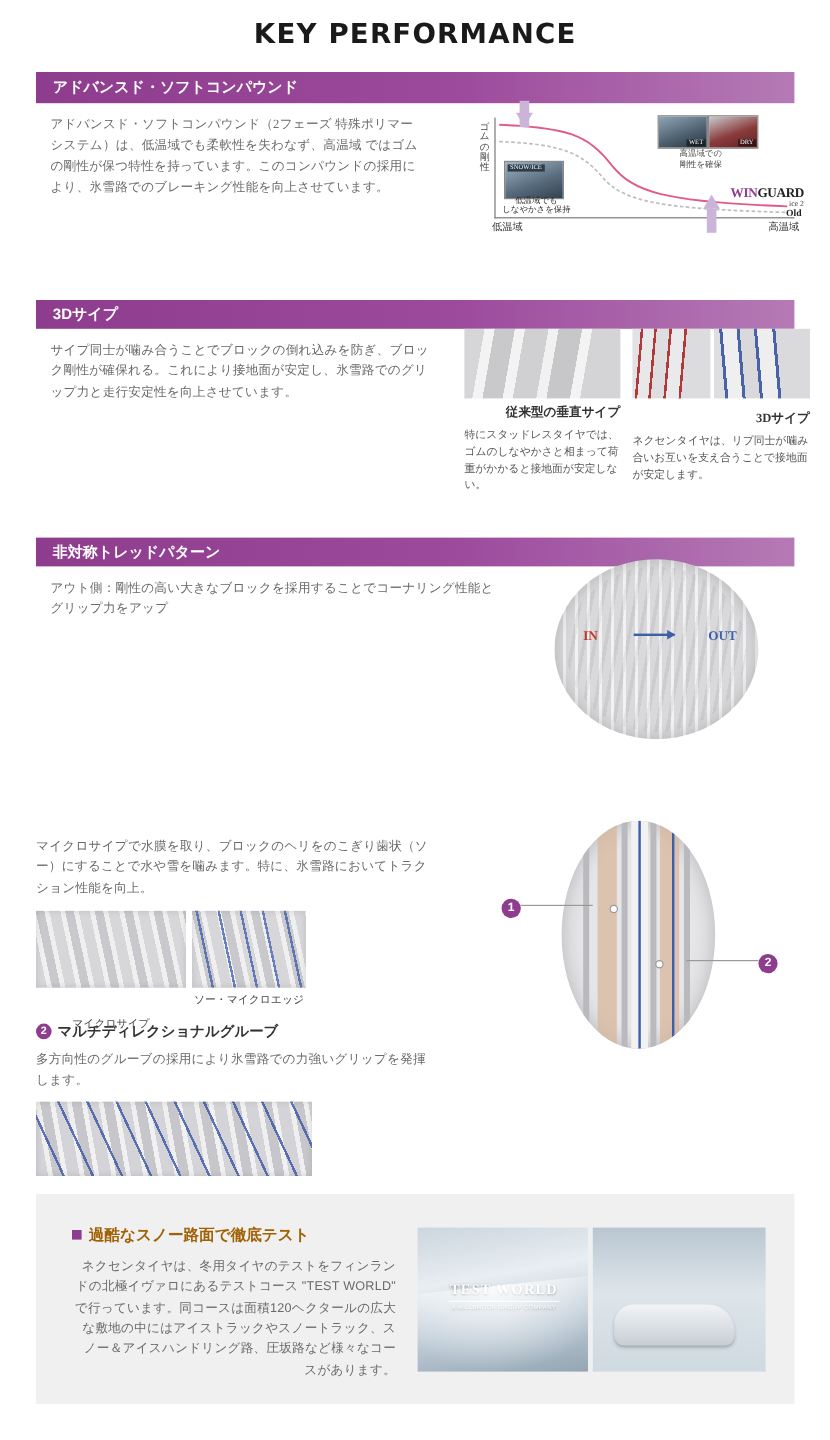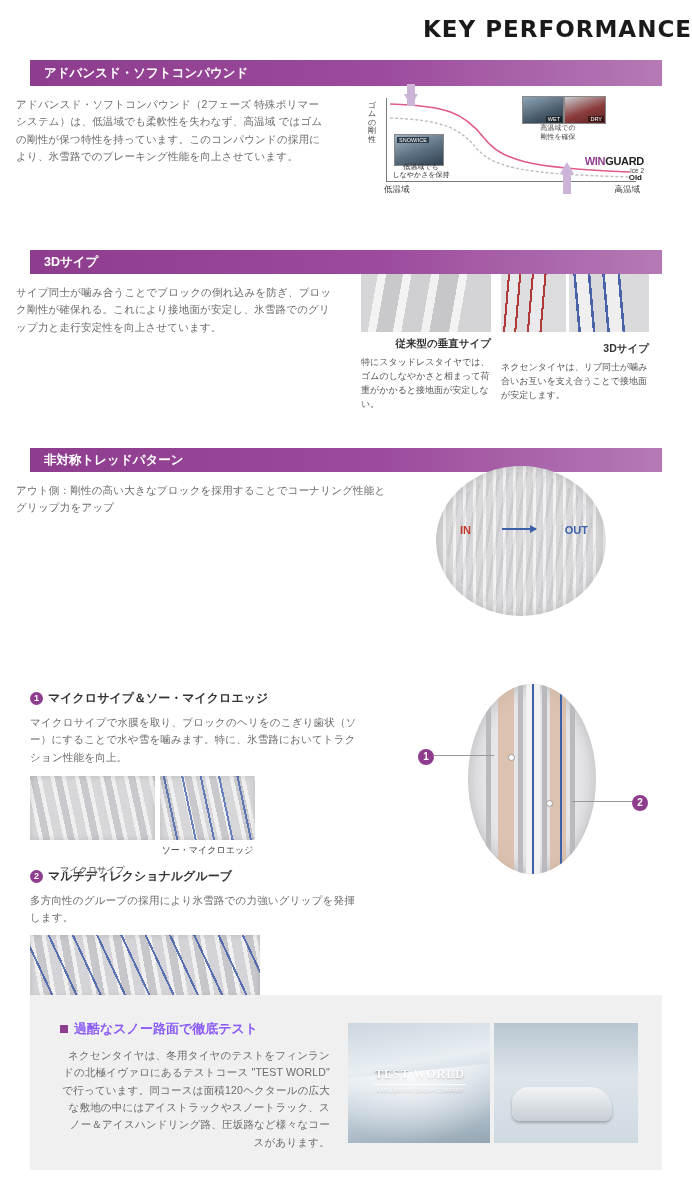--- a/index.html
+++ b/index.html
@@ -8,21 +8,21 @@
     background:#ffffff;
     font-family:"Liberation Sans", sans-serif;
     color:#333;
     overflow:hidden;
     position:relative;
   }
   .page{position:relative;width:692px;height:1200px;box-sizing:border-box;}
 
   
   .main-title{
-    text-align:right;
+    text-align:center;
     font-size:23px;
     font-weight:bold;
     letter-spacing:1px;
     color:#1a1a1a;
     font-family:"DejaVu Sans", sans-serif;
   }
   #key-performance-title{padding-top:16px;}
   #pattern-design-title{padding-top:8px;}
 
   
@@ -41,35 +41,35 @@
   .bar.thin{height:24px;line-height:24px;}
 
   .body-text{
     font-size:10.5px;
     line-height:1.65;
     color:#6a6a6a;
     letter-spacing:0.2px;
   }
 
   
-  .blk{position:relative;margin:0 16px;}
+  .blk{position:relative;margin:0 42px;font-family:Liberation Serif, serif;}
   #advanced-compound-body{
     position:absolute;left:0;top:10px;width:310px;
   }
   #compound-graph{
     position:absolute;left:330px;top:4px;width:300px;height:110px;
   }
 
   
   .graph-box{position:relative;width:300px;height:110px;}
   .axis-x{position:absolute;left:40px;bottom:18px;width:250px;height:1px;background:#7a7a7a;}
   .axis-y{position:absolute;left:40px;bottom:18px;width:1px;height:84px;background:#7a7a7a;}
   .ylabel{
     position:absolute;left:22px;top:12px;width:14px;
-    font-size:8px;color:#444;line-height:1.05;text-align:left;
+    font-size:8px;color:#444;line-height:1.05;text-align:right;
   }
   .xlab-left{position:absolute;left:38px;bottom:4px;font-size:8.5px;color:#333;}
   .xlab-right{position:absolute;right:6px;bottom:4px;font-size:8.5px;color:#333;}
   .curve{position:absolute;left:40px;bottom:18px;}
   .arrow-dn{
     position:absolute;left:58px;top:4px;width:0;height:0;
     border-left:7px solid transparent;border-right:7px solid transparent;
     border-top:12px solid #cbb4d8;
   }
   .arrow-dn:before{
@@ -194,21 +194,21 @@
   .cal-dot{display:inline-block;width:16px;height:16px;border-radius:50%;background:#8e3d8e;color:#fff;
     font-size:10px;line-height:16px;text-align:center;font-weight:bold;}
   .cal-line{display:inline-block;height:1px;background:#999;vertical-align:4px;}
   .dot-white{position:absolute;width:5px;height:5px;border-radius:50%;background:#fff;border:1px solid #999;}
 
   
   #test-section{
     position:absolute;left:30px;top:995px;width:632px;height:175px;
     background:#f0f0f0;
   }
-  #test-title{position:absolute;left:30px;top:25px;font-size:13px;font-weight:bold;color:#8b5cf6;}
+  #test-title{position:absolute;left:30px;top:25px;font-size:13px;font-weight:bold;color:#a16207;}
   #test-title .sq{display:inline-block;width:8px;height:8px;background:#8e3d8e;margin-right:6px;}
   #test-body{position:absolute;left:30px;top:52px;width:270px;text-align:right;}
   #test-photos{position:absolute;left:318px;top:28px;width:290px;height:120px;}
   .photo{position:absolute;top:0;height:120px;overflow:hidden;}
   #photo-left{left:0;width:142px;
     background:linear-gradient(170deg,#ccd6de 0%,#e8eef2 35%,#b9c7d2 70%,#93a5b3 100%);}
   #photo-left:after{
     content:"";position:absolute;left:-20%;top:40%;width:140%;height:60%;
     background:radial-gradient(ellipse at 50% 0%,rgba(255,255,255,.85),rgba(200,214,224,0) 70%);
     transform:rotate(-6deg);
@@ -323,23 +323,20 @@
         <div class="out-lbl">OUT</div>
       </div>
     </div>
   </div>
 
 
   <div style="position:absolute;left:0;top:690px;width:692px;height:270px;">
 
     <div id="pd-left">
 
-      <div class="pd-head">
-        <span class="num-circle">1</span><span>マイクロサイプ＆ソー・マイクロエッジ</span>
-      </div>
       <div class="body-text" id="pd-desc1">マイクロサイプで水膜を取り、ブロックのヘリをのこぎり歯状（ソー）にすることで水や雪を噛みます。特に、氷雪路においてトラクション性能を向上。</div>
 
       <div class="pd-imgs">
         <div class="pd-img" id="pd-img1" style="left:0;width:125px;"></div>
         <div class="pd-img" id="pd-img2" style="left:130px;width:95px;">
           <div class="blue"></div>
         </div>
         <div class="pd-cap" style="left:0;width:125px;margin-top:20px;">マイクロサイプ</div>
         <div class="pd-cap" style="left:130px;width:95px;">ソー・マイクロエッジ</div>
       </div>

